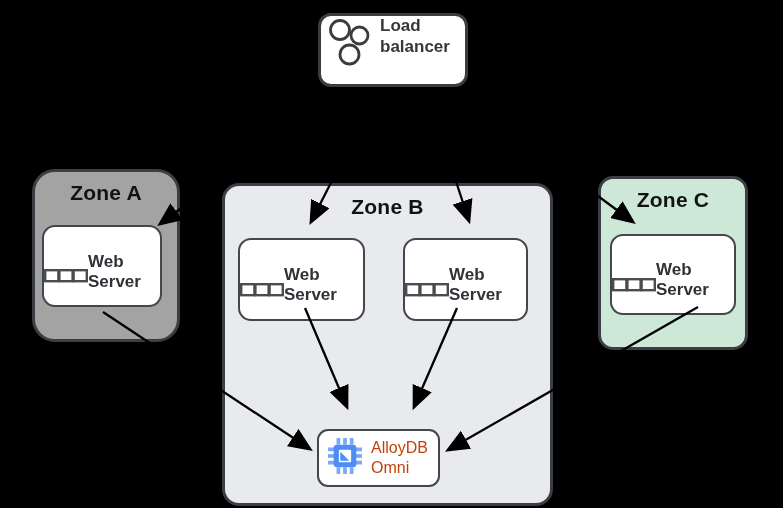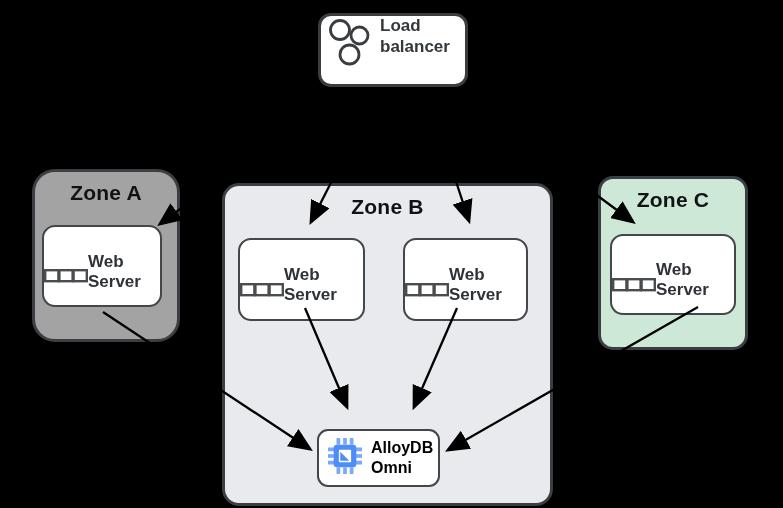--- a/index.html
+++ b/index.html
@@ -36,21 +36,21 @@
   .ws-c{left:9px;top:55px;width:126px;height:81px;}
   .ws .strip{margin-top:24px;}
   .ws-label{margin-top:11px;font-size:17px;font-weight:bold;color:#2f3337;}
 
   
   .db{
     left:92px;top:243px;width:123px;height:58px;border:2.5px solid #43464a;border-radius:11px;
     position:absolute;background:#fff;box-sizing:border-box;
     display:flex;align-items:center;gap:9px;padding-left:9px;
   }
-  .db-label{font-size:16px;font-weight:bold;color:#000000;line-height:1.22;}
+  .db-label{font-size:16px;font-weight:normal;color:#c2410c;line-height:1.22;}
   .db-label span{display:block;}
 
   
   .arrows{position:absolute;left:0;top:0;z-index:5;pointer-events:none;}
 </style>
 </head>
 <body>
 
 <div class="canvas">
 

